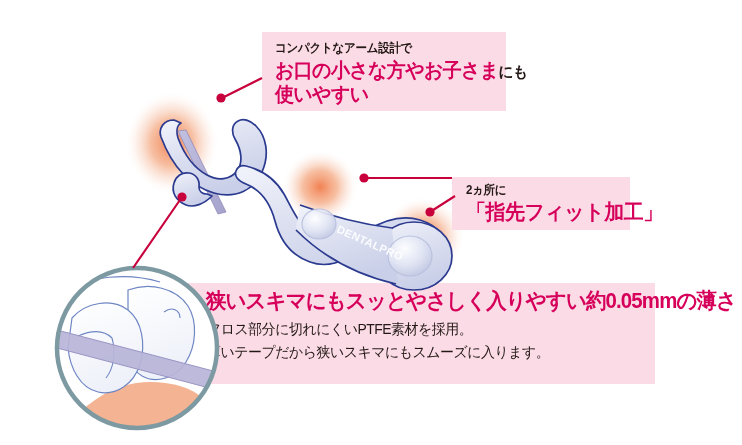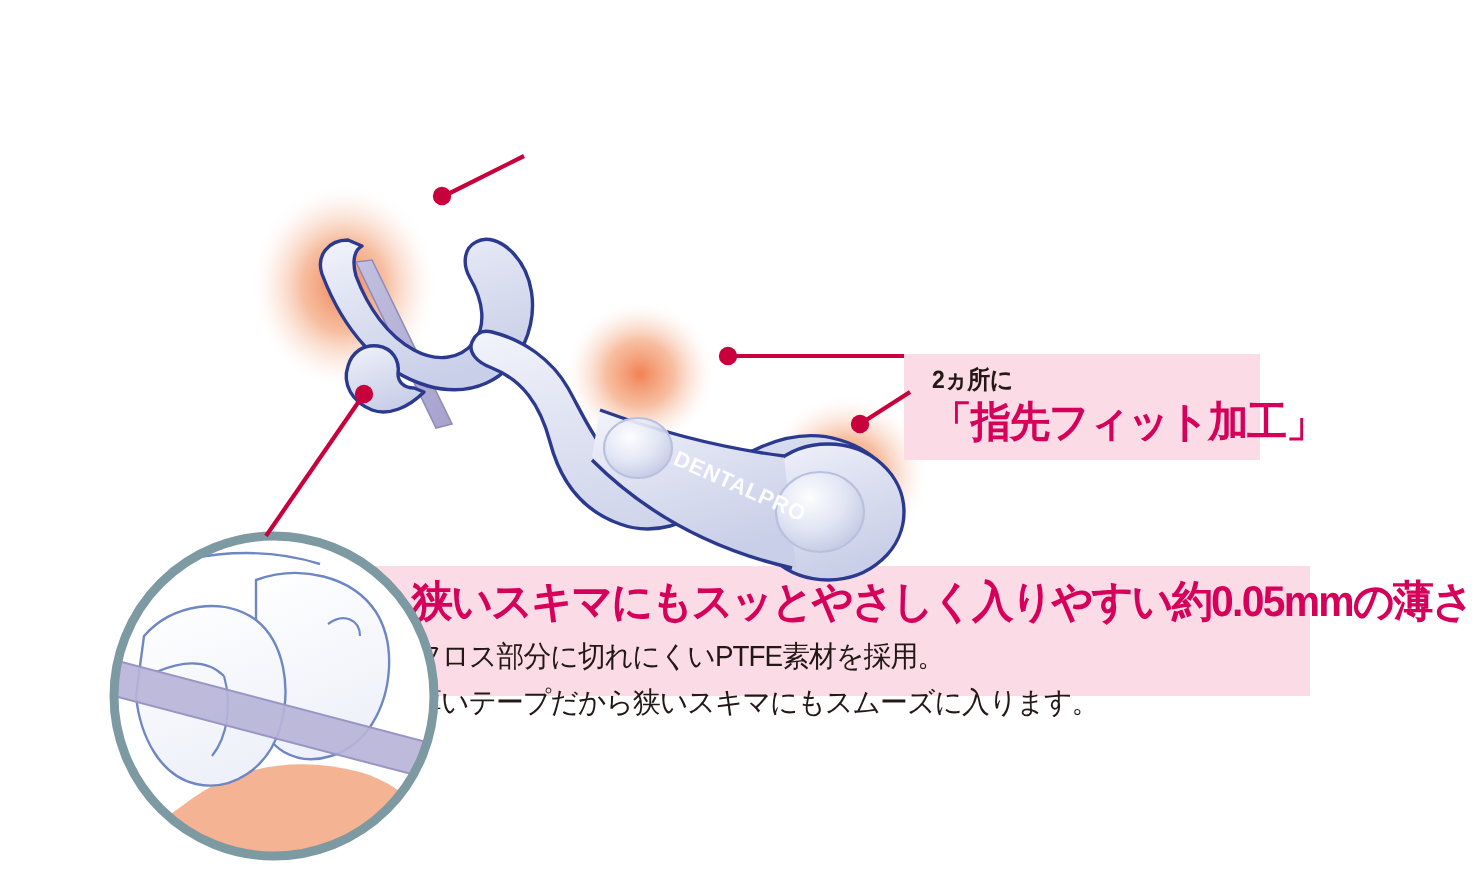--- a/index.html
+++ b/index.html
@@ -42,21 +42,21 @@
     width: 178px;
     height: 53px;
     padding: 6px 0 0 14px;
     margin-top: 24px;
   }
   #band-bottom {
     position: absolute;
     left: 110px;
     top: 283px;
     width: 545px;
-    height: 65px;
+    height: 101px;
     background: #fadbe6;
   }
   .eyebrow {
     font-size: 12.5px;
     line-height: 1.25;
     color: #231815;
     font-weight: 700;
     letter-spacing: -0.3px;
     transform: scaleX(0.92);
     transform-origin: left center;
@@ -269,20 +269,27 @@
       <circle cx="364" cy="178" r="4.6" stroke="none"></circle>
 
       <line x1="430" y1="212" x2="455" y2="196"></line>
       <circle cx="430" cy="212" r="4.6" stroke="none"></circle>
 
       <line x1="182" y1="197" x2="133" y2="268"></line>
       <circle cx="182" cy="197" r="4.6" stroke="none"></circle>
     </g>
   </svg>
 
+  <div class="callout" id="callout-top">
+    <div class="eyebrow">コンパクトなアーム設計で</div>
+    <div class="headline">
+      <span>お口の小さな方やお子さま</span><span class="sub">にも</span>
+    </div>
+    <div class="headline">使いやすい</div>
+  </div>
 
   <div class="callout" id="callout-right">
     <div class="eyebrow">2ヵ所に</div>
     <div class="headline">「指先フィット加工」</div>
   </div>
 
   <div id="band-bottom">
     <div class="headline">狭いスキマにもスッとやさしく入りやすい約0.05mmの薄さ</div>
     <div class="bodyline" id="body-1">フロス部分に切れにくいPTFE素材を採用。</div>
     <div class="bodyline" id="body-2">薄いテープだから狭いスキマにもスムーズに入ります。</div>

